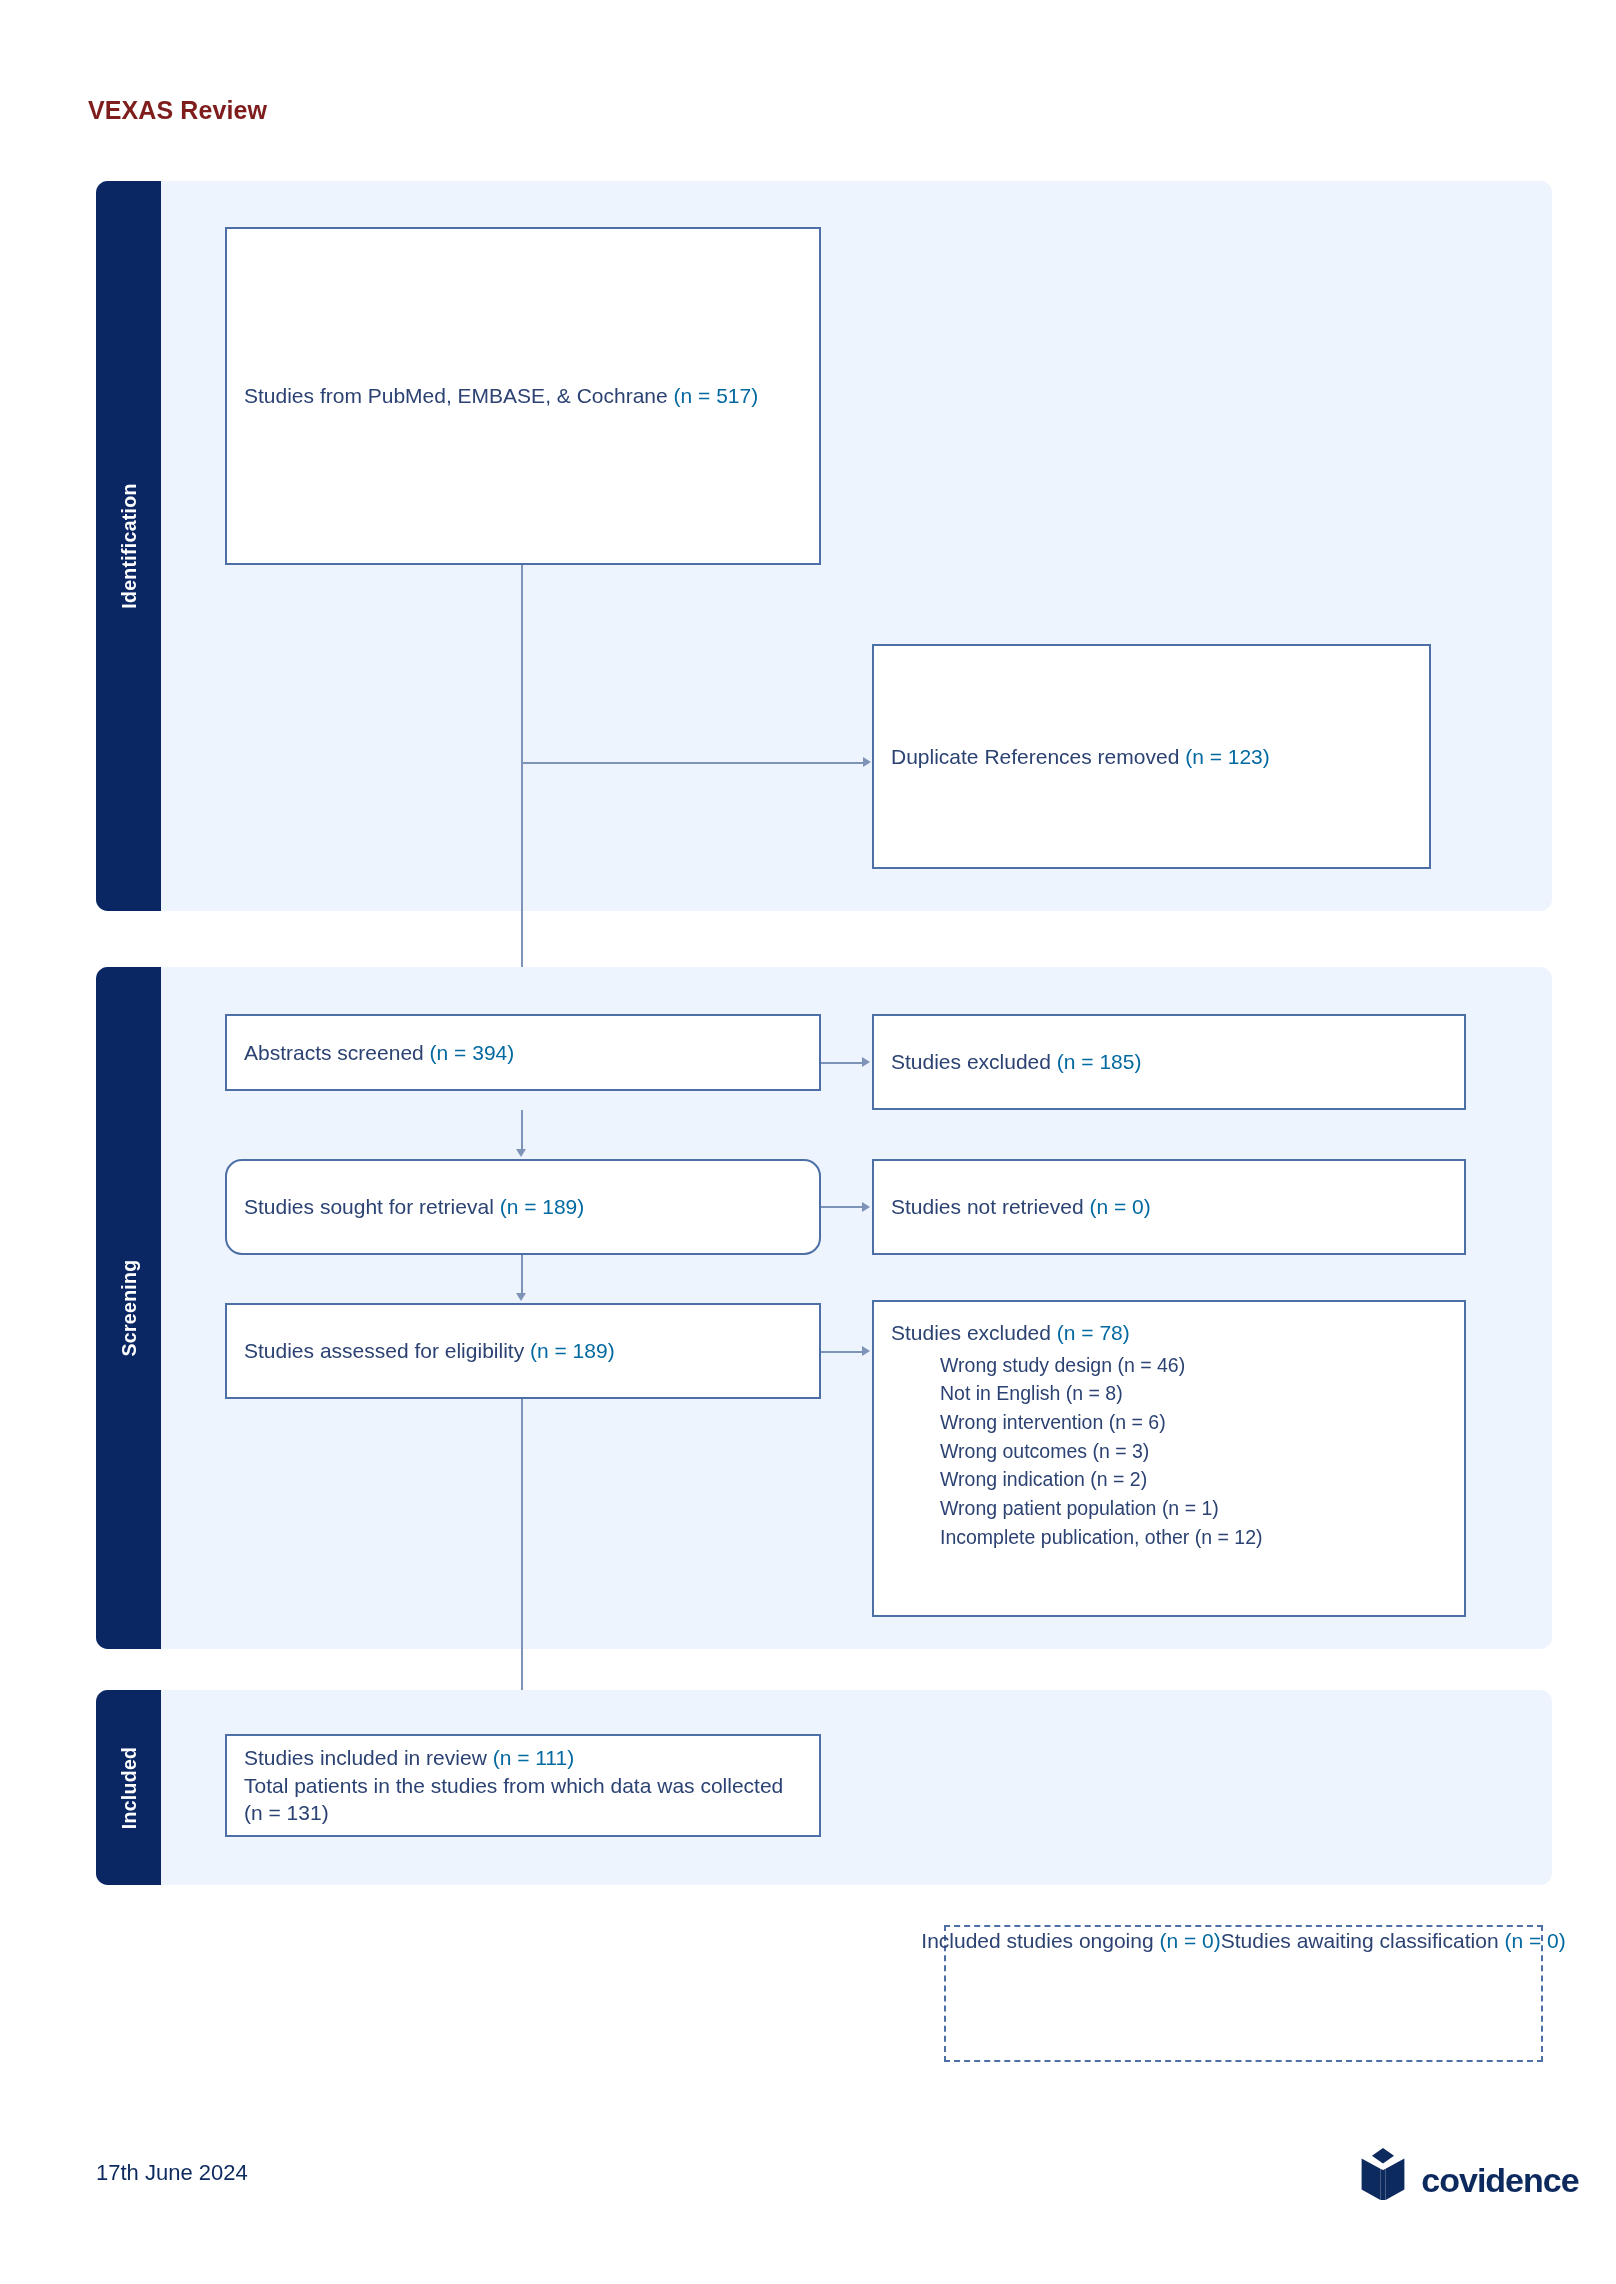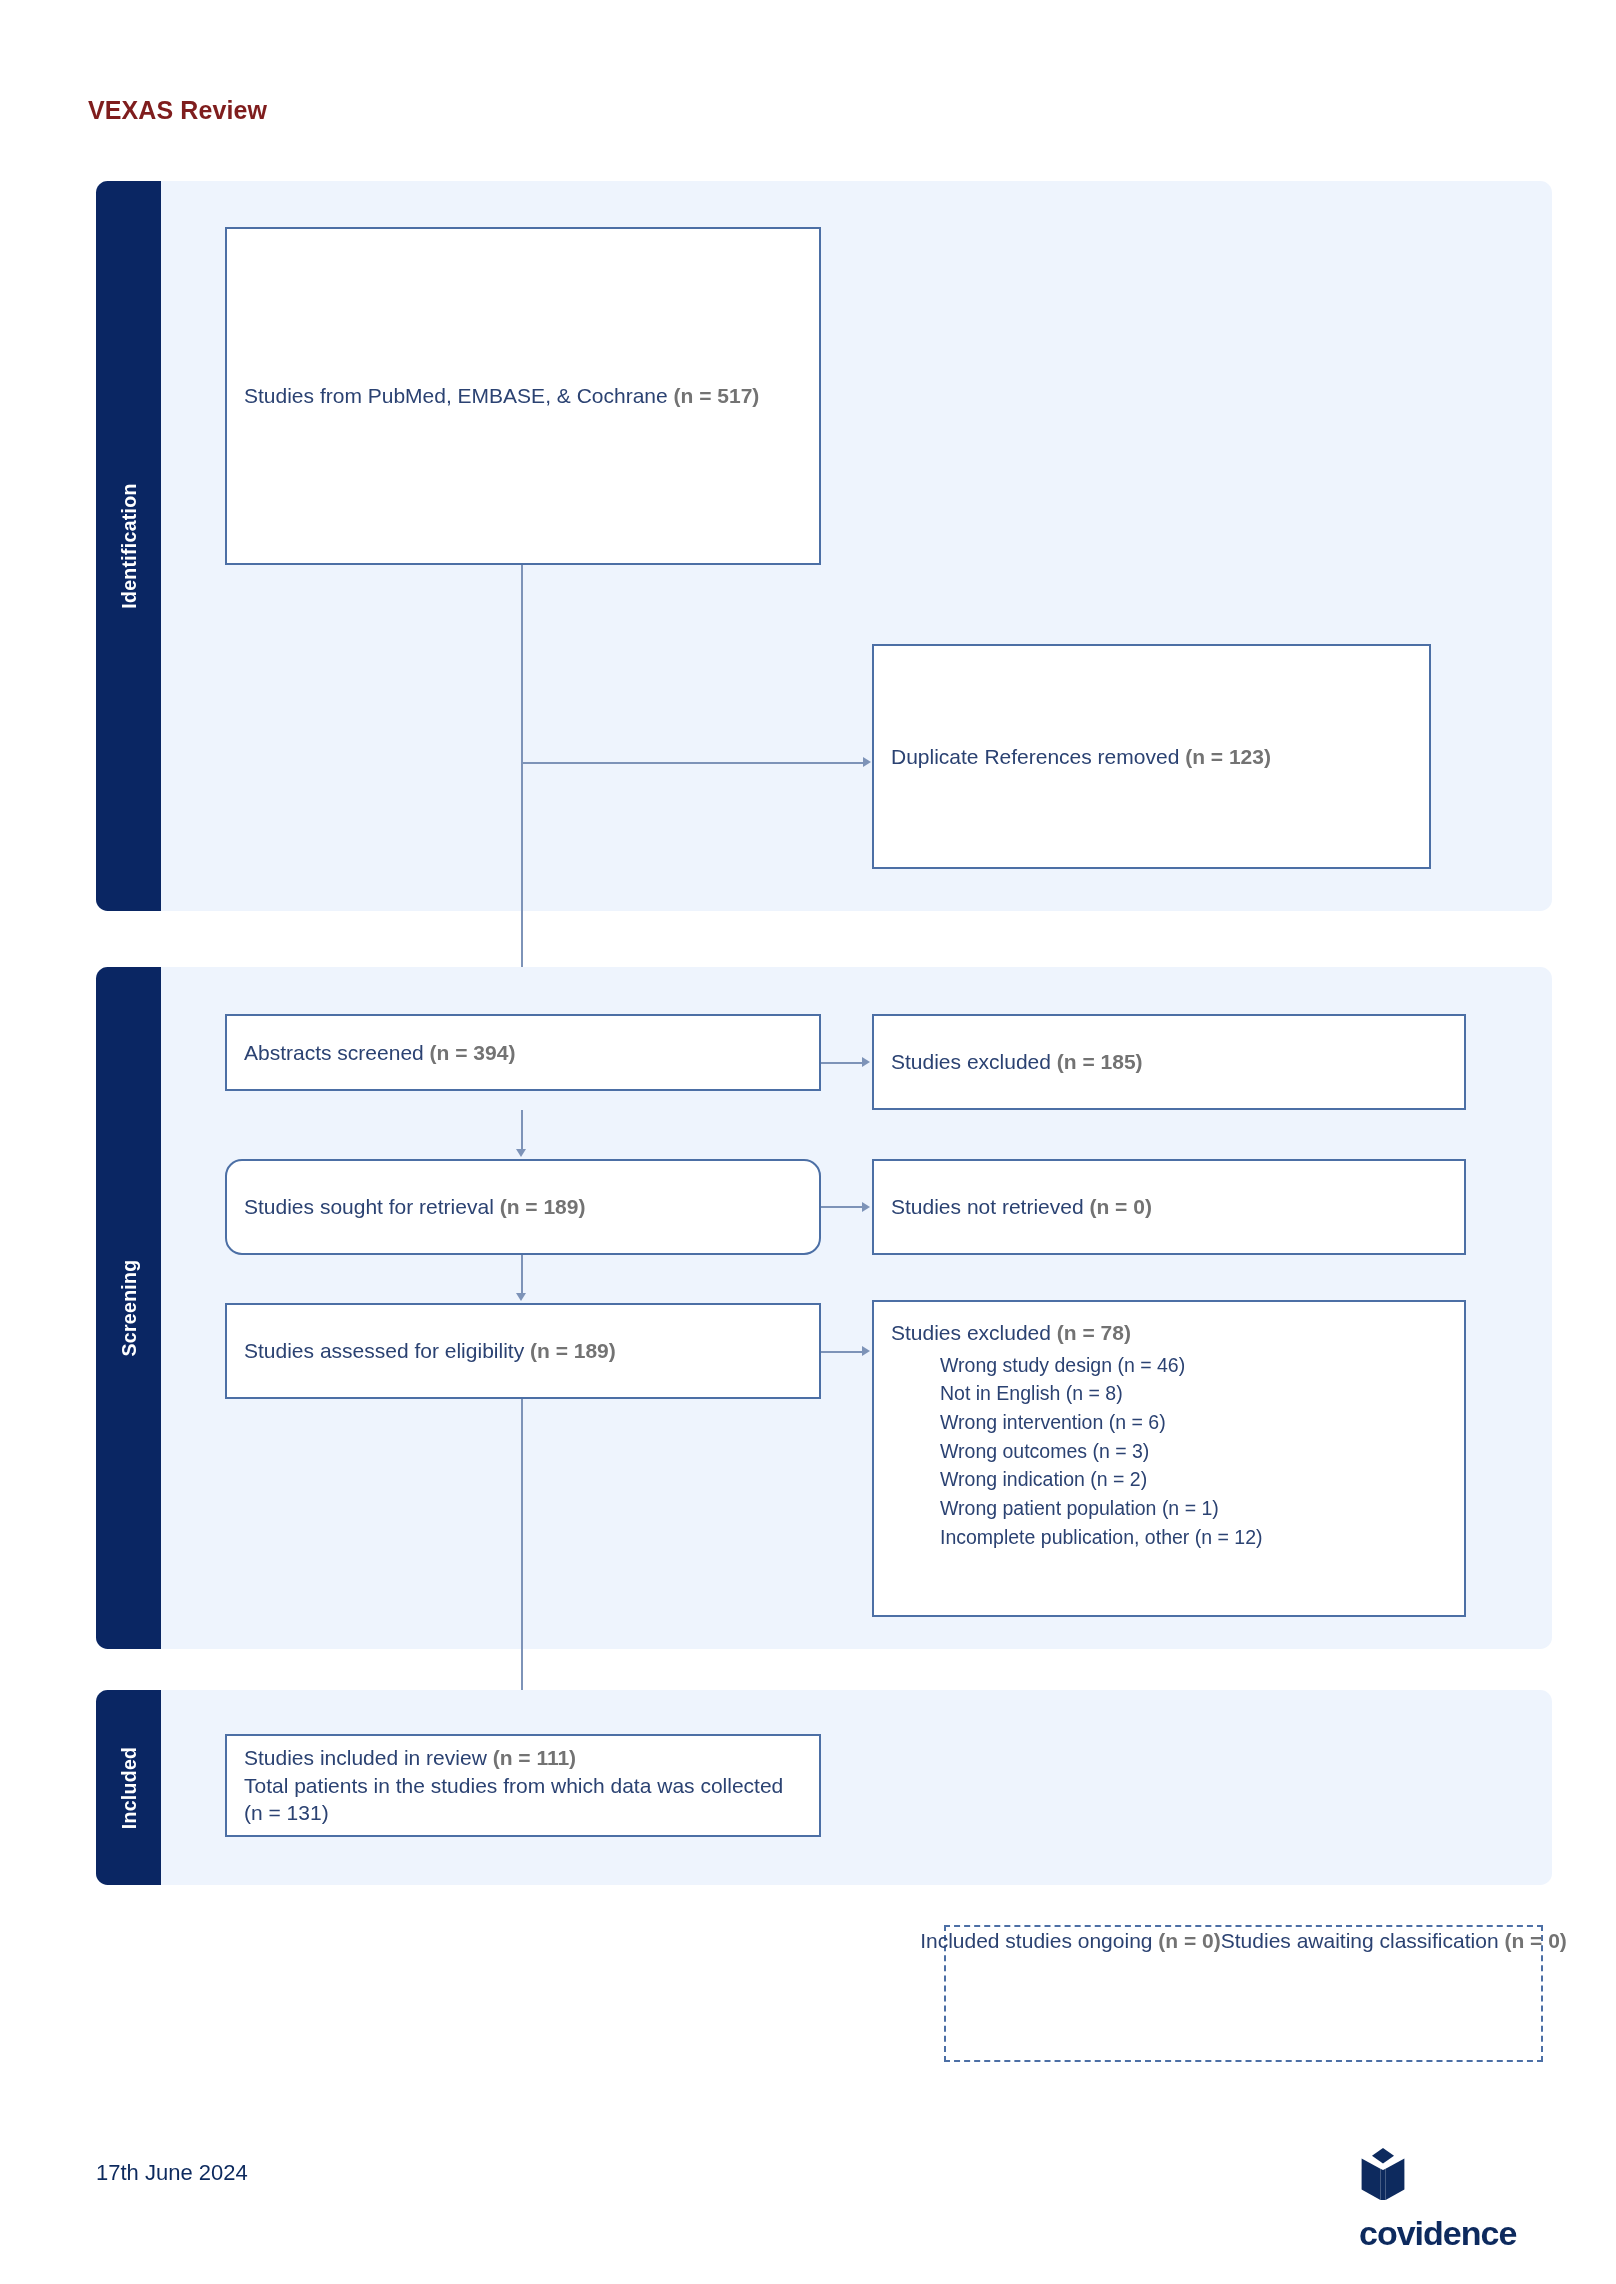--- a/index.html
+++ b/index.html
@@ -70,22 +70,22 @@
     padding-top: 17px;
   }
   .fbox-line {
     font-size: 21px;
     line-height: 1.32;
     color: #2b4272;
     white-space: nowrap;
   }
   .fbox-line.wrap { white-space: normal; }
   .nbold {
-    color: #737373;
-    font-weight: bold;
+    color: #0369a1;
+    font-weight: normal;
   }
   .sub-list {
     margin-top: 3.9px;
     padding-left: 49px;
   }
   .sub-item {
     font-size: 19.5px;
     line-height: 1.47;
     color: #2b4272;
     white-space: nowrap;
@@ -131,23 +131,22 @@
     left: 96px;
     top: 2160px;
     font-size: 22px;
     color: #0d2a5e;
   }
   #footer-logo {
     position: absolute;
     left: 1359px;
     top: 2148px;
     display: flex;
-    align-items: flex-start;
+    align-items: flex-end;
     gap: 14.3px;
-    flex-direction: column;
   }
   #footer-logo .wordmark {
     font-size: 34px;
     font-weight: bold;
     color: #0d2a5e;
     letter-spacing: -1px;
   }
 </style>
 </head>
 <body>

